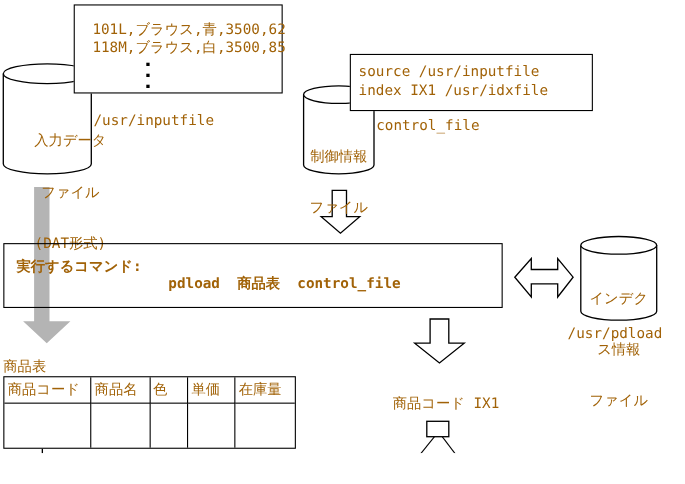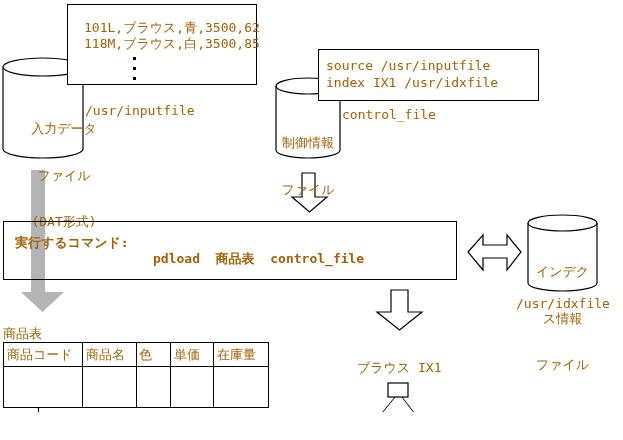--- a/index.html
+++ b/index.html
@@ -104,31 +104,31 @@
   <div class="ghostbox" style="left:3px;top:221px;width:454px;height:59px;">
     <div class="lbl" style="left:11px;top:13px;">実行するコマンド:</div>
     <div class="lbl" style="left:149px;top:29px;">pdload  商品表  control_file</div>
   </div>
 
   <div class="lbl ctr" style="left:528px;top:233px;width:69px;">
     <div>インデク</div>
     <div>ス情報</div>
     <div>ファイル</div>
   </div>
-  <div class="lbl" style="left:516px;top:296px;">/usr/idxfile</div>
+  <div class="lbl" style="left:516px;top:296px;">/usr/pdload</div>
 
   <div class="lbl" style="left:3px;top:326px;">商品表</div>
   <div id="ptable">
     <div class="cell hdr">商品コード</div>
     <div class="cell hdr">商品名</div>
     <div class="cell hdr cc">色</div>
     <div class="cell hdr">単価</div>
     <div class="cell hdr lastc">在庫量</div>
     <div class="cell"></div>
     <div class="cell"></div>
     <div class="cell"></div>
     <div class="cell"></div>
     <div class="cell lastc"></div>
   </div>
 
-  <div class="lbl" style="left:357px;top:360px;">ブラウス IX1</div>
+  <div class="lbl" style="left:357px;top:360px;">商品コード IX1</div>
 
 </div>
 
 </body></html>

